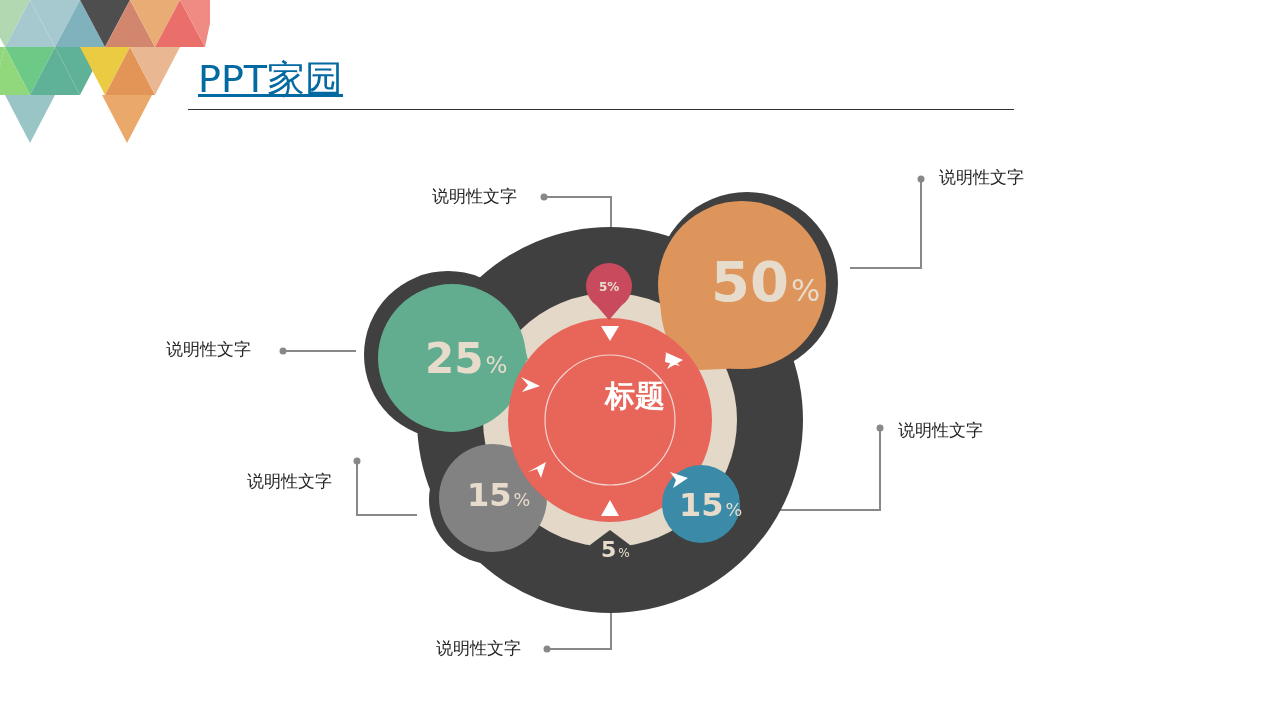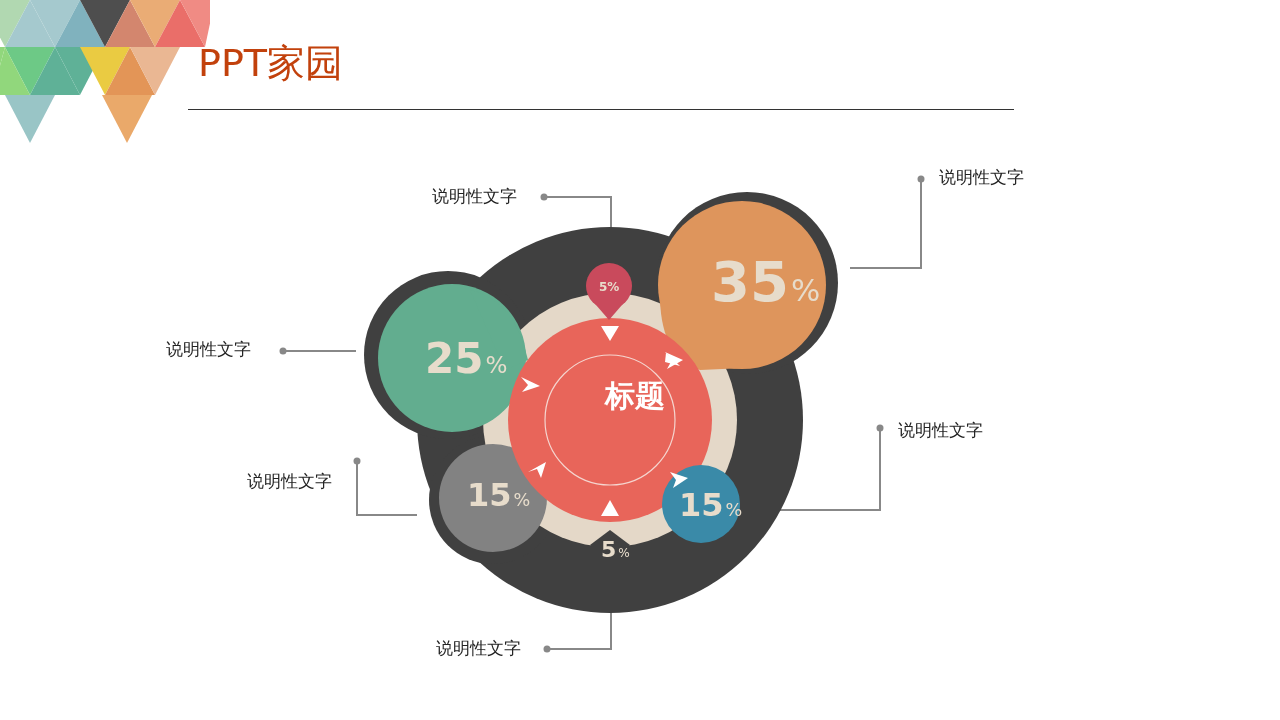--- a/index.html
+++ b/index.html
@@ -1,19 +1,19 @@
 <!DOCTYPE html>
 <html><head>
 <meta charset="utf-8">
 <style>
   html, body { margin:0; padding:0; }
   body { width:1280px; height:720px; background:#ffffff; position:relative; overflow:hidden;
          font-family:"DejaVu Sans","Liberation Sans",sans-serif; }
   .deco { position:absolute; left:0; top:0; }
-  .title { position:absolute; left:198px; top:38px; font-size:38px; color:#c2410c; letter-spacing:0px; }
+  .title { position:absolute; left:198px; top:54px; font-size:38px; color:#0369a1; letter-spacing:0px;text-decoration:underline; }
   .rule { position:absolute; left:188px; top:109px; width:826px; height:1px; background:#333; }
   .diagram { position:absolute; left:0; top:0; width:1280px; height:720px; }
   .pct { position:absolute; color:#e7dccb; font-weight:bold; white-space:nowrap; line-height:1; }
   .pct .sign { font-weight:normal; font-size:0.55em; margin-left:2px; }
   .center-text { position:absolute; left:545px; top:378px; width:120px; text-align:right;
                  color:#ffffff; font-weight:bold; font-size:30px; line-height:36px; }
   .label { position:absolute; font-size:17px; color:#222; white-space:nowrap;text-align:center; }
 </style>
 </head>
 <body>
@@ -107,21 +107,21 @@
     <polygon points="601,516 619,516 610,500"></polygon>
     <polygon points="670,472 688,478 673,488 676,480"></polygon>
     <polygon points="665,352 683,360 667,369 672,360"></polygon>
   </g>
 </svg>
 
 <div class="pct" style="left:599px;top:281px;font-size:12px;">
   <span>5</span><span class="sign" style="font-size:12px;font-weight:bold;margin-left:0">%</span>
 </div>
 <div class="pct" style="left:711px;top:254px;font-size:56px;">
-  <span>35</span><span class="sign">%</span>
+  <span>50</span><span class="sign">%</span>
 </div>
 <div class="pct" style="left:425px;top:338px;font-size:42px;text-align:right;">
   <span>25</span><span class="sign">%</span>
 </div>
 <div class="pct" style="left:467px;top:479px;font-size:32px;">
   <span>15</span><span class="sign">%</span>
 </div>
 <div class="pct" style="left:679px;top:489px;font-size:32px;">
   <span>15</span><span class="sign">%</span>
 </div>

